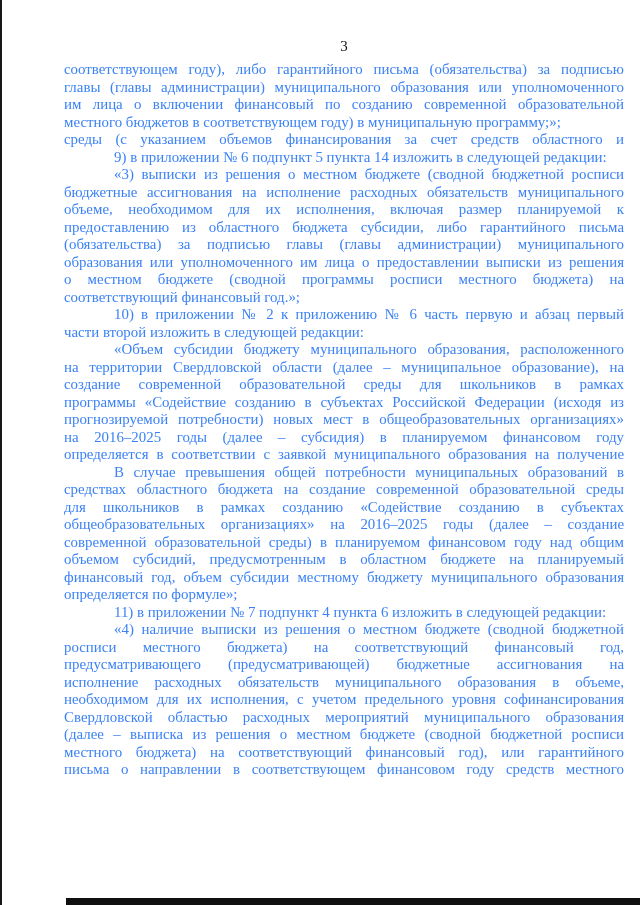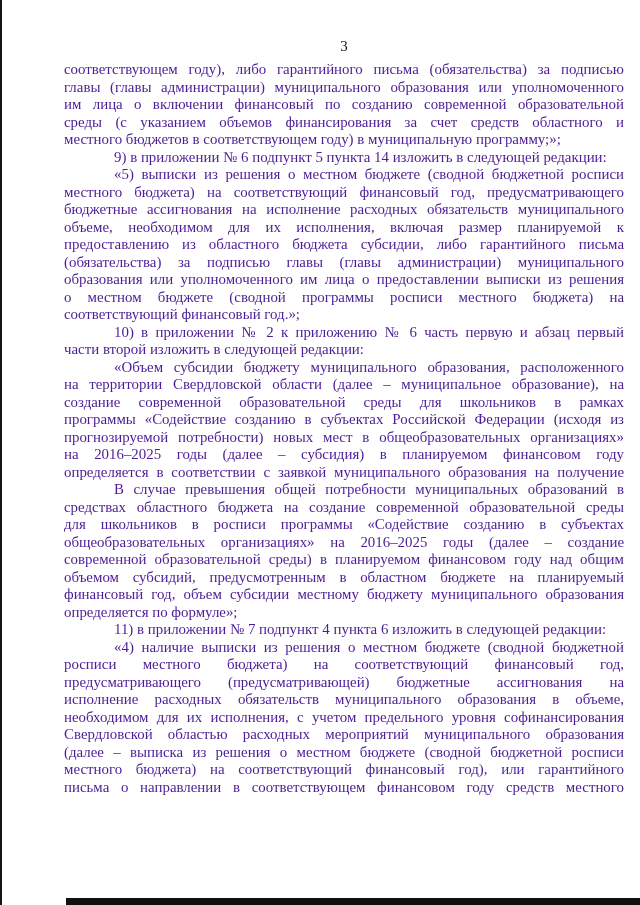--- a/index.html
+++ b/index.html
@@ -28,21 +28,21 @@
     line-height: 17.5px;
     color: #141414;
   }
   .text-block {
     position: absolute;
     top: 61px;
     left: 64px;
     width: 560px;
     font-size: 14.9px;
     line-height: 17.5px;
-    color: #4c1d95;
+    color: #3b82f6;
   }
   .line {
     height: 17.5px;
     overflow: hidden;
     text-align: justify;
     text-align-last: justify;
     white-space: normal;
   }
   .line.para-end {
     text-align-last: left;
@@ -71,44 +71,43 @@
 </head>
 <body>
 
 <div class="page">
   <div class="page-number">3</div>
 
   <div class="text-block" id="text-block">
       <div class="line">соответствующем году), либо гарантийного письма (обязательства) за подписью</div>
       <div class="line">главы (главы администрации) муниципального образования или уполномоченного</div>
       <div class="line">им лица о включении финансовый по созданию современной образовательной</div>
+      <div class="line para-end">местного бюджетов в соответствующем году) в муниципальную программу;»;</div>
       <div class="line">среды (с указанием объемов финансирования за счет средств областного и</div>
-      <div class="line para-end">местного бюджетов в соответствующем году) в муниципальную программу;»;</div>
       <div class="line indent para-end">9) в приложении № 6 подпункт 5 пункта 14 изложить в следующей редакции:</div>
-      <div class="line indent">«5) выписки из решения о местном бюджете (сводной бюджетной росписи</div>
-      <div class="line">местного бюджета) на соответствующий финансовый год, предусматривающего</div>
+      <div class="line indent">«3) выписки из решения о местном бюджете (сводной бюджетной росписи</div>
       <div class="line">бюджетные ассигнования на исполнение расходных обязательств муниципального</div>
       <div class="line">объеме, необходимом для их исполнения, включая размер планируемой к</div>
       <div class="line">предоставлению из областного бюджета субсидии, либо гарантийного письма</div>
       <div class="line">(обязательства) за подписью главы (главы администрации) муниципального</div>
       <div class="line">образования или уполномоченного им лица о предоставлении выписки из решения</div>
       <div class="line">о местном бюджете (сводной программы росписи местного бюджета) на</div>
       <div class="line para-end">соответствующий финансовый год.»;</div>
       <div class="line indent">10) в приложении № 2 к приложению № 6 часть первую и абзац первый</div>
       <div class="line para-end">части второй изложить в следующей редакции:</div>
       <div class="line indent">«Объем субсидии бюджету муниципального образования, расположенного</div>
       <div class="line">на территории Свердловской области (далее – муниципальное образование), на</div>
       <div class="line">создание современной образовательной среды для школьников в рамках</div>
       <div class="line">программы «Содействие созданию в субъектах Российской Федерации (исходя из</div>
       <div class="line">прогнозируемой потребности) новых мест в общеобразовательных организациях»</div>
       <div class="line">на 2016–2025 годы (далее – субсидия) в планируемом финансовом году</div>
       <div class="line">определяется в соответствии с заявкой муниципального образования на получение</div>
       <div class="line indent">В случае превышения общей потребности муниципальных образований в</div>
       <div class="line">средствах областного бюджета на создание современной образовательной среды</div>
-      <div class="line">для школьников в росписи программы «Содействие созданию в субъектах</div>
+      <div class="line">для школьников в рамках созданию «Содействие созданию в субъектах</div>
       <div class="line">общеобразовательных организациях» на 2016–2025 годы (далее – создание</div>
       <div class="line">современной образовательной среды) в планируемом финансовом году над общим</div>
       <div class="line">объемом субсидий, предусмотренным в областном бюджете на планируемый</div>
       <div class="line">финансовый год, объем субсидии местному бюджету муниципального образования</div>
       <div class="line para-end">определяется по формуле»;</div>
       <div class="line indent para-end">11) в приложении № 7 подпункт 4 пункта 6 изложить в следующей редакции:</div>
       <div class="line indent">«4) наличие выписки из решения о местном бюджете (сводной бюджетной</div>
       <div class="line">росписи местного бюджета) на соответствующий финансовый год,</div>
       <div class="line">предусматривающего (предусматривающей) бюджетные ассигнования на</div>
       <div class="line">исполнение расходных обязательств муниципального образования в объеме,</div>

